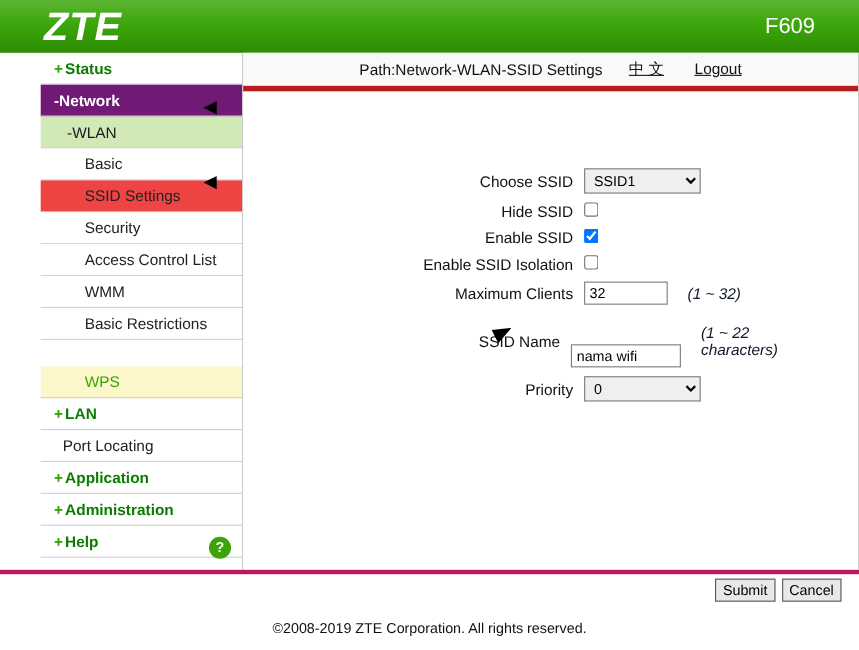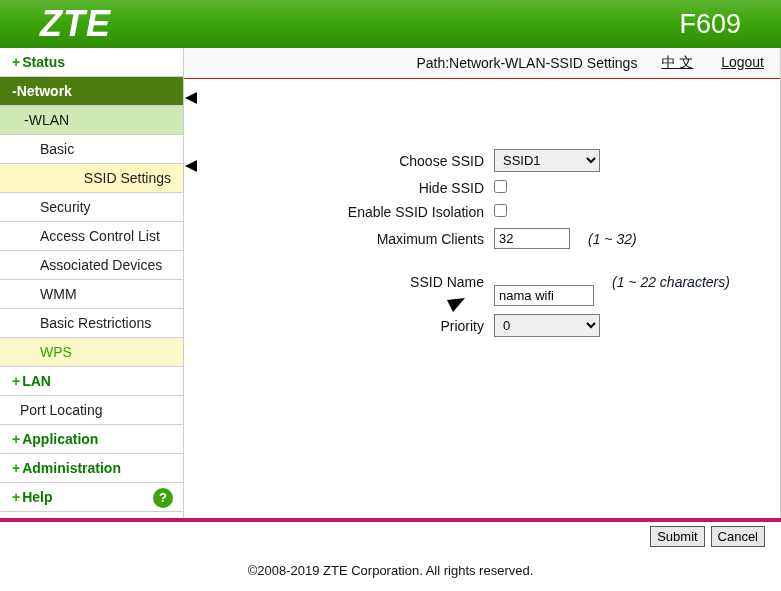--- a/index.html
+++ b/index.html
@@ -8,45 +8,45 @@
   .header {
     background: linear-gradient(to bottom, #5bb532 0%, #3aa409 50%, #2e8c05 100%);
     height: 48px;
     display: flex;
     align-items: center;
     justify-content: space-between;
     padding: 0 40px;
     color: #fff;
   }
   .logo { font-size: 36px; font-weight: bold; font-style: italic; letter-spacing: 1px; }
-  .model { font-size: 27px; font-weight: normal; }
+  .model { font-size: 20px; font-weight: normal; }
   
   .container { display: flex; }
   
   .sidebar { width: 184px; border-right: 1px solid #ccc; min-height: 470px; position: relative; }
   .nav-item { display: block; padding: 6px 12px; border-bottom: 1px solid #d0d0d0; cursor: pointer; color: #222; }
   .nav-item.top { font-weight: bold; color: #0b7c00; }
   .nav-item.top .plus { color: #2aa405; font-weight: bold; margin-right: 2px; }
-  .nav-item.active-section { background: #4d7c0f; color: #fff; font-weight: bold; }
+  .nav-item.active-section { background: #701a75; color: #fff; font-weight: bold; }
   .nav-item.sub1 { padding-left: 24px; background: #d1e9b5; color: #1a1a1a; }
   .nav-item.sub2 { padding-left: 40px; background: #fff; }
-  .nav-item.sub2.selected { background: #fef9c3; text-align: right; }
-  .nav-item.sub2.highlighted { background: #fbf7cb; color: #3aa409; }
+  .nav-item.sub2.selected { background: #ef4444; }
+  .nav-item.sub2.highlighted { background: #fbf7cb; color: #3aa409; margin-top: 24px; }
   
   .help-circle {
     position: absolute; bottom: 10px; right: 10px;
     width: 20px; height: 20px; border-radius: 50%;
     background: #3aa409; color: #fff; text-align: center;
     line-height: 20px; font-size: 13px; font-weight: bold;
   }
   
   .main { flex: 1; min-height: 470px; border-right: 1px solid #ccc; }
   .path-bar {
-    display: flex; justify-content: flex-end; align-items: center;
-    padding: 6px 16px; border-bottom: 1px solid #b91c1c; background: #f9f9f9;
+    display: flex; justify-content: center; align-items: center;
+    padding: 6px 16px; border-bottom: 5px solid #b91c1c; background: #f9f9f9;
   }
   .path-left { color: #111; }
   .path-right a { color: #111; text-decoration: underline; margin-left: 24px; }
   
   .form-area { padding: 70px 30px 20px 30px; }
   .form-row { display: flex; align-items: center; margin-bottom: 8px; }
   .form-label { width: 280px; text-align: right; padding-right: 10px; color: #111; }
   .form-control { }
   .form-hint { margin-left: 18px; color: #0f172a; font-style: italic; }
   select, input[type=text] { border: 1px solid #7a7a7a; padding: 2px 4px; font-size: 13px; }
@@ -62,30 +62,29 @@
   .arrow { position: absolute; pointer-events: none; }
 </style>
 </head>
 <body>
 
 <div class="header">
   <div class="logo">ZTE</div>
   <div class="model">F609</div>
 </div>
 
-<div class="container" style="position:relative;">
+<div class="container" style="position:relative;padding-left:37px;">
   <div class="sidebar">
     <div class="nav-item top"><span class="plus">+</span><span>Status</span></div>
     <div class="nav-item active-section">-Network</div>
     <div class="nav-item sub1">-WLAN</div>
     <div class="nav-item sub2">Basic</div>
     <div class="nav-item sub2 selected">SSID Settings</div>
     <div class="nav-item sub2">Security</div>
     <div class="nav-item sub2">Access Control List</div>
-    <div class="nav-item sub2">Associated Devices</div>
     <div class="nav-item sub2">WMM</div>
     <div class="nav-item sub2">Basic Restrictions</div>
     <div class="nav-item sub2 highlighted">WPS</div>
     <div class="nav-item top"><span class="plus">+</span><span>LAN</span></div>
     <div class="nav-item" style="padding-left:20px;">Port Locating</div>
     <div class="nav-item top"><span class="plus">+</span><span>Application</span></div>
     <div class="nav-item top"><span class="plus">+</span><span>Administration</span></div>
     <div class="nav-item top"><span class="plus">+</span><span>Help</span></div>
     <div class="help-circle">?</div>
   </div>
@@ -100,20 +99,24 @@
     </div>
 
     <div class="form-area">
       <div class="form-row">
         <div class="form-label">Choose SSID</div>
         <div class="form-control"><select class="wide"><option>SSID1</option></select></div>
       </div>
       <div class="form-row">
         <div class="form-label">Hide SSID</div>
         <div class="form-control"><input type="checkbox" style=""></div>
+      </div>
+      <div class="form-row">
+        <div class="form-label">Enable SSID</div>
+        <div class="form-control"><input type="checkbox" checked="" style=""></div>
       </div>
       <div class="form-row">
         <div class="form-label">Enable SSID Isolation</div>
         <div class="form-control"><input type="checkbox" style=""></div>
       </div>
       <div class="form-row">
         <div class="form-label">Maximum Clients</div>
         <div class="form-control"><input type="text" class="small" value="32" style=""></div>
         <div class="form-hint">(1 ~ 32)</div>
       </div>

